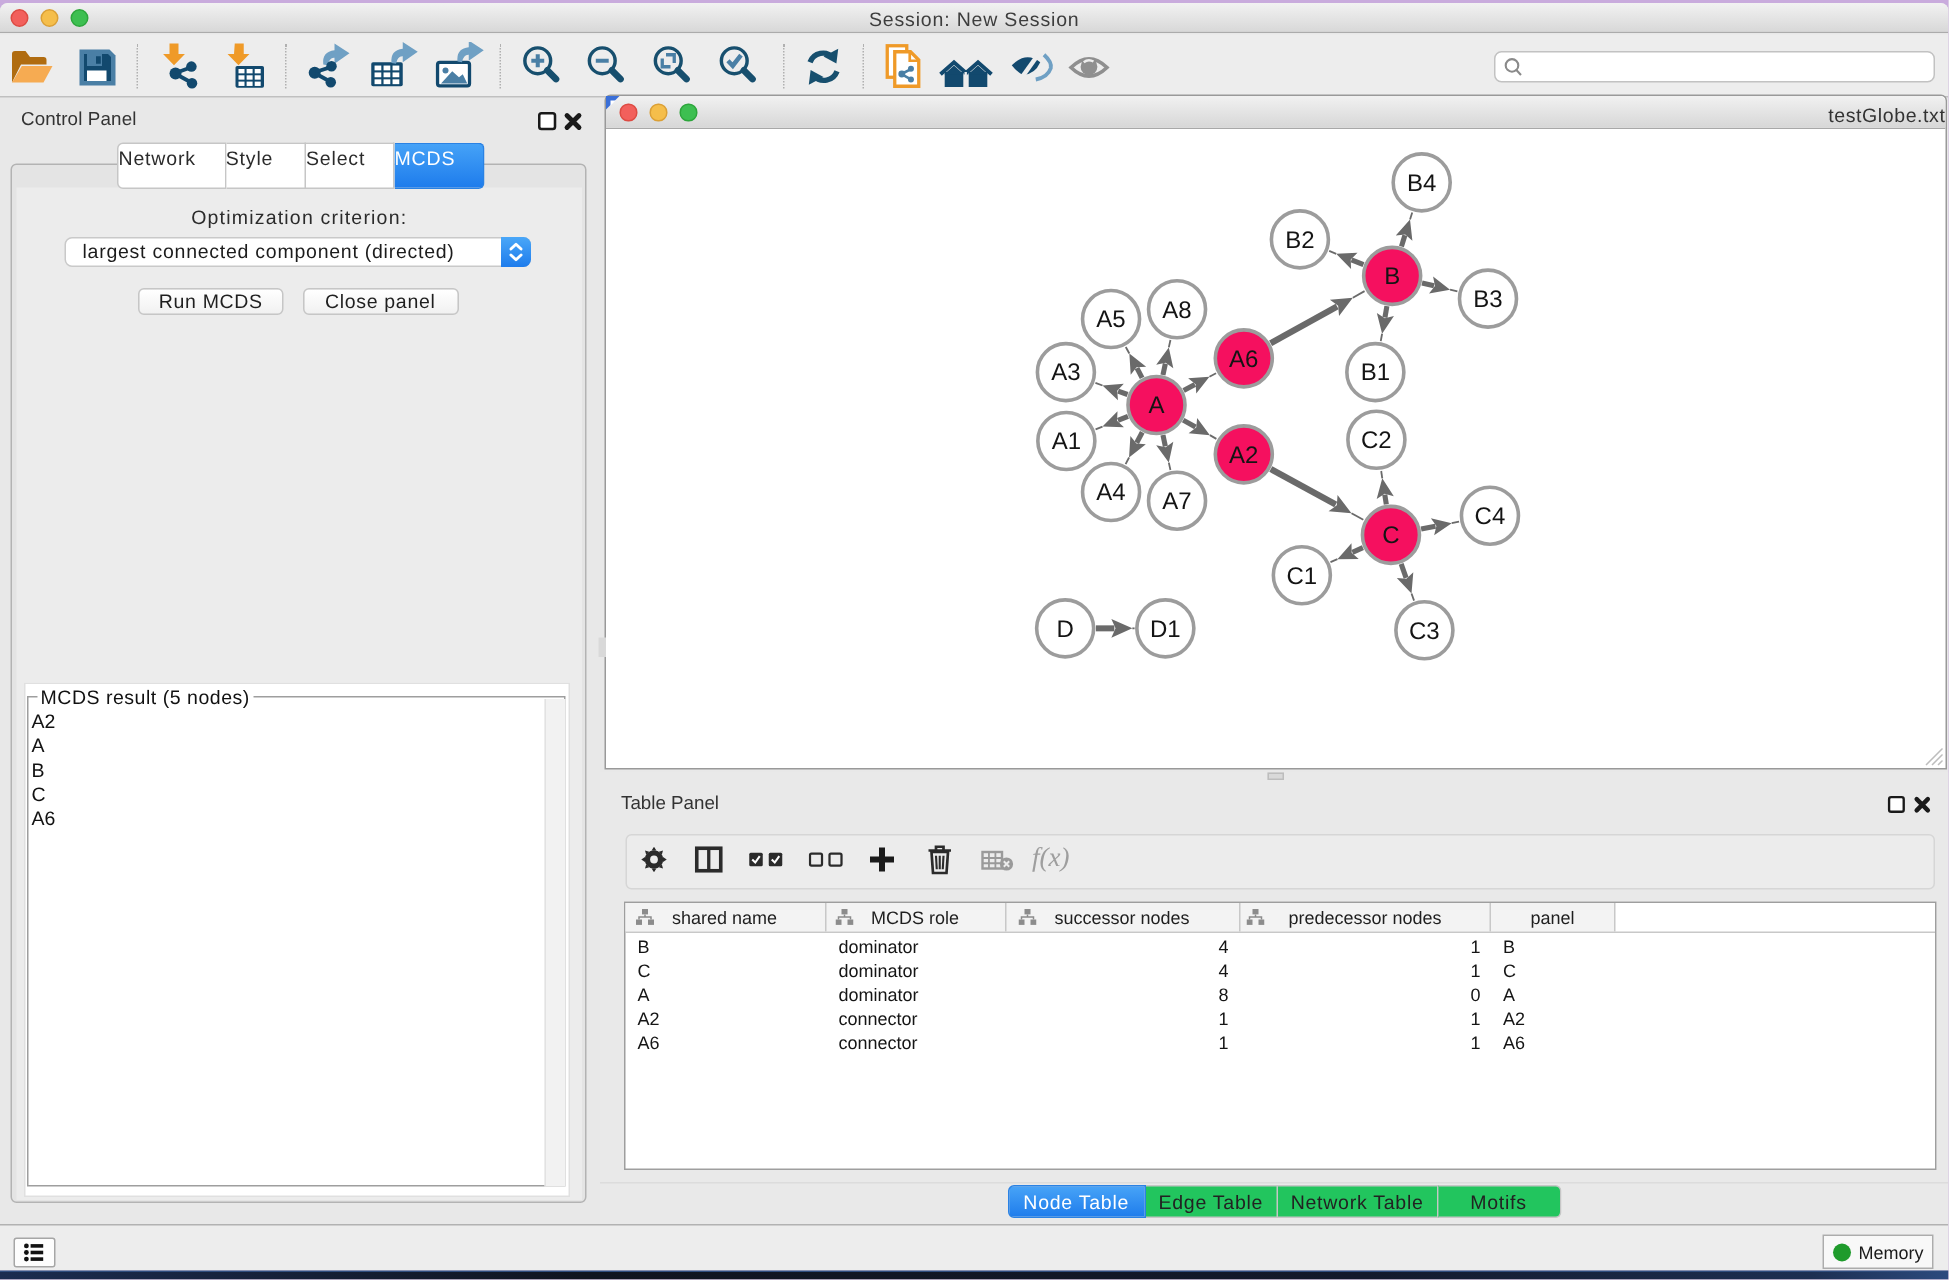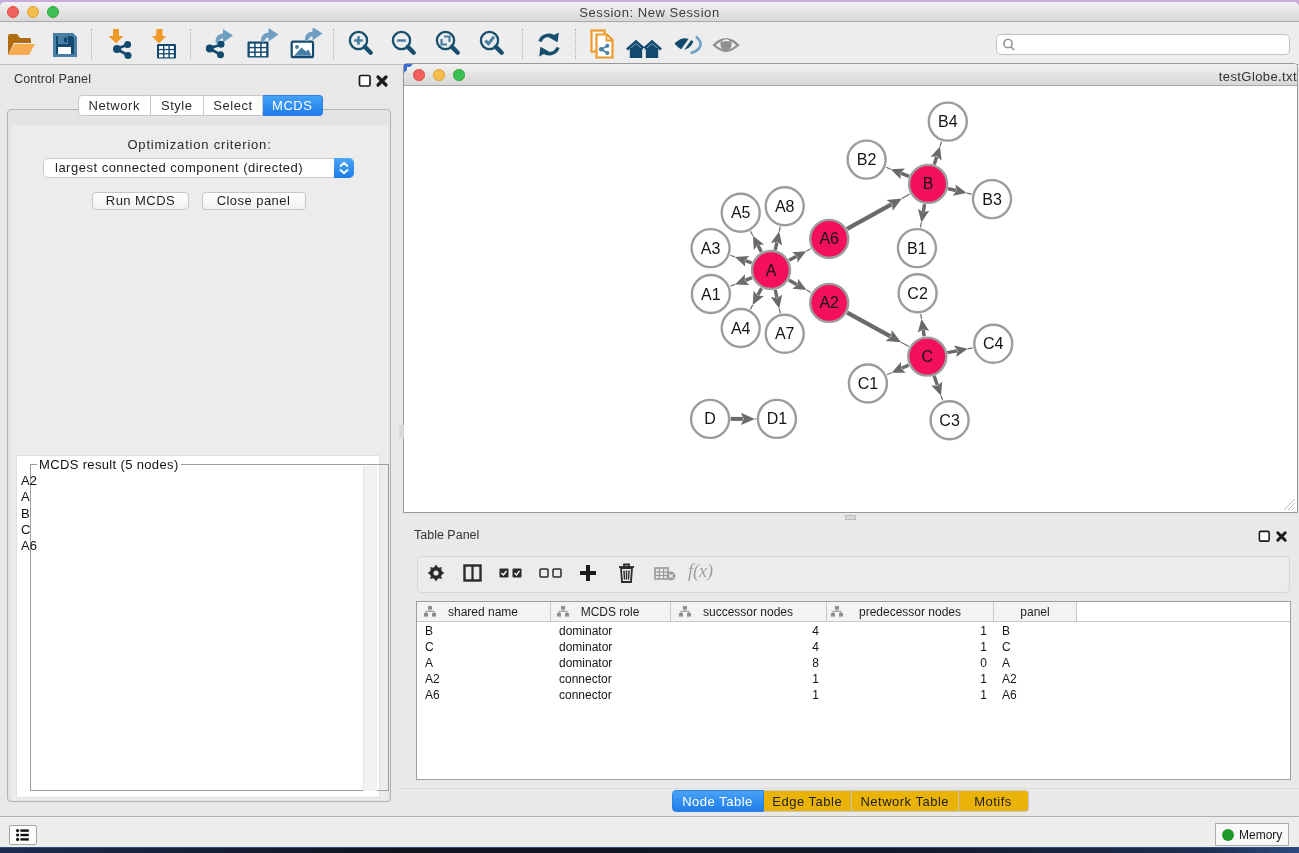--- a/index.html
+++ b/index.html
@@ -8,48 +8,48 @@
   #app { position:absolute; left:0; top:2px; width:1299px; height:845px; background:#e8e8e8; border-radius:5px 5px 0 0; overflow:hidden; }
   #titlebar { position:absolute; left:0; top:0; width:1299px; height:20px;
     background:linear-gradient(#f2f2f2,#d8d8d8); border-bottom:1px solid #ababab; border-radius:5px 5px 0 0; }
   .tl { position:absolute; top:4px; width:12px; height:12px; border-radius:50%; }
   #title { position:absolute; top:3px; left:0; width:100%; text-align:center; font-size:13px; letter-spacing:0.55px; color:#3d3d3d; }
   #toolbar { position:absolute; left:0; top:21px; width:1299px; height:42px; background:#ededed; border-bottom:1px solid #c0c0c0; }
   .tsep { position:absolute; top:6px; height:30px; width:0; border-left:1px dotted #b0b0b0; }
   #searchbox { position:absolute; left:996px; top:11px; width:294px; height:21px; background:#fff; border:1px solid #c2c2c2; border-radius:5px; }
   
   #cp-title { position:absolute; left:14px; top:70px; font-size:12.5px; letter-spacing:0.1px; color:#333; }
-  .tab { position:absolute; z-index:6; top:93px; height:21px; background:#fff; border:1px solid #c6c6c6; border-left:none; color:#2b2b2b; font-size:13px; letter-spacing:0.55px; text-align:center; line-height:20px; }
+  .tab { position:absolute; z-index:6; top:93px; height:31px; background:#fff; border:1px solid #c6c6c6; border-left:none; color:#2b2b2b; font-size:13px; letter-spacing:0.55px; line-height:20px; }
   #tabpane { position:absolute; left:7px; top:107px; width:384px; height:693px; background:#e4e4e4; border:1px solid #b3b3b3; border-radius:4px; }
   #cp-inner { position:absolute; left:11px; top:123px; width:377px; height:675px; background:#ececec; }
   #tabpane,#cp-inner,#optlabel,#dropdown,#stepper,.btn,#results,#cp-title { z-index:auto; }
   #optlabel { position:absolute; left:0; top:135px; width:399px; text-align:center; font-size:13px; letter-spacing:0.8px; color:#2b2b2b; }
   #dropdown { position:absolute; left:43px; top:156px; width:311px; height:20px; background:#fff; border:1px solid #c9c9c9; border-radius:5px; font-size:13px; letter-spacing:0.5px; color:#1c1c1c; line-height:18px; padding-left:11px; }
   #stepper { position:absolute; left:334px; top:156px; width:20px; height:20px; background:linear-gradient(#4aa7f8,#1e7cec); border-radius:0 5px 5px 0; }
   .btn { position:absolute; top:190px; height:18px; background:linear-gradient(#ffffff,#f1f1f1); border:1px solid #c6c6c6; border-radius:4px; font-size:13px; letter-spacing:0.45px; color:#1f1f1f; text-align:center; line-height:16px; }
   #results { position:absolute; left:16px; top:453px; width:364px; height:343px; background:#fff; border:1px solid #e0e0e0; }
-  #groupbox { position:absolute; left:1px; top:8px; width:359px; height:327px; border:1px solid #9e9e9e;margin-left:12px; }
+  #groupbox { position:absolute; left:1px; top:8px; width:359px; height:327px; border:1px solid #9e9e9e; }
   #grouplabel { position:absolute; left:6px; top:-8px; background:#fff; font-size:13px; letter-spacing:0.35px; color:#111; padding:0 2px; }
   #mcdslist { position:absolute; left:4px; top:17px; font-size:13px; color:#111; line-height:16.3px; }
   #scrolltrack { position:absolute; left:346px; top:10px; width:14px; height:325px; background:#f2f2f2; border-left:1px solid #e2e2e2; }
   
   #netwin { position:absolute; left:403px; top:61px; width:895px; height:450px; background:#fff; border:1px solid #999; border-radius:4px 4px 0 0; }
   #nettitle { position:absolute; left:0; top:0; width:100%; height:22px; background:linear-gradient(#f1f1f1,#d7d7d7); border-bottom:1px solid #a8a8a8; border-radius:4px 4px 0 0; }
   .tl2 { position:absolute; top:5px; width:11.5px; height:11.5px; border-radius:50%; }
   #netname { position:absolute; top:5px; left:0; width:100%; text-align:right; font-size:13px; letter-spacing:0.4px; color:#333; }
   
   #tablepanel { position:absolute; left:400px; top:513px; width:899px; height:303px; background:#e9e9e9;text-decoration:underline; }
   #tp-title { position:absolute; left:14px; top:13px; font-size:12.5px; color:#333; }
   #tp-toolbar { position:absolute; left:17px; top:41px; width:873px; height:37px; background:#ececec; border:1px solid #d6d6d6; border-radius:4px; }
   #tablebox { position:absolute; left:16px; top:86px; width:875px; height:179px; background:#fff; border:1px solid #9e9e9e; }
   #thead { position:absolute; left:0; top:0; width:659px; height:19px; background:#f3f3f3; }
   .hsep { position:absolute; top:0; height:19px; width:0; border-left:1px solid #c8c8c8; }
   .hlabel { position:absolute; top:3px; font-size:12px; color:#1f1f1f; transform:translateX(-50%); }
   .cell { position:absolute; font-size:12px; color:#151515; }
-  .bt { position:absolute; top:275px; height:22px; background:#eab308; border:1px solid #c6c6c6; border-left:none; font-size:13px; letter-spacing:0.5px; color:#222; text-align:center; line-height:21px; }
+  .bt { position:absolute; top:275px; height:22px; background:#22c55e; border:1px solid #c6c6c6; border-left:none; font-size:13px; letter-spacing:0.5px; color:#222; text-align:center; line-height:21px; }
   
   #statusbar { position:absolute; left:0; top:814px; width:1299px; height:31px; background:#ededed; border-top:1px solid #b2b2b2; }
   #listbtn { position:absolute; left:9px; top:8px; width:28px; height:20px; background:#fdfdfd; border:1px solid #a6a6a6; border-radius:2px; }
   #membtn { position:absolute; left:1215px; top:6px; width:74px; height:23px; background:#f8f8f8; border:1px solid #acacac; font-size:12px; color:#1a1a1a; }
   #bottomstrip { position:absolute; left:0; top:847px; width:1299px; height:6px;
      background:linear-gradient(90deg,#1b2c50,#10141f 30%,#13192b 70%,#1d2f52 93%,#2c4a7e); border-top:1px solid #2e4c7d; }
 </style>
 </head>
 <body>
 <div id="app">
@@ -471,21 +471,21 @@
       <div class="cell" style="left:8px; top:85.5px;">A6</div>
       <div class="cell" style="left:142px; top:85.5px;">connector</div>
       <div class="cell" style="left:252px; top:85.5px; width:150px; text-align:right;">1</div>
       <div class="cell" style="left:409px; top:85.5px; width:161px; text-align:right;">1</div>
       <div class="cell" style="left:585px; top:85.5px;">A6</div>
     </div>
     <div style="position:absolute; left:0; top:272.5px; width:899px; height:0; border-top:1px solid #dcdcdc;"></div>
     <div class="bt" style="left:271.5px; width:92px; background:linear-gradient(#47a3f7,#1f7dec); color:#fff; border:1px solid #2a82e4; border-radius:4px 0 0 4px;text-align:center;">Node Table</div>
     <div class="bt" style="left:363.5px; width:88.5px;">Edge Table</div>
     <div class="bt" style="left:452px; width:106.5px;">Network Table</div>
-    <div class="bt" style="left:558.5px; width:70px; border-radius:0 4px 4px 0;">Motifs</div>
+    <div class="bt" style="left:558.5px; width:82px; border-radius:0 4px 4px 0;">Motifs</div>
   </div>
 
   <div id="statusbar">
     <div id="listbtn"><svg width="26" height="18" viewBox="0 0 26 18">
           <g fill="#111">
             <circle cx="7.6" cy="4.6" r="1.6"></circle>
             <circle cx="7.6" cy="9" r="1.6"></circle>
             <circle cx="7.6" cy="13.4" r="1.6"></circle>
             <rect x="10.4" y="3.4" width="8.4" height="2.4"></rect>
             <rect x="10.4" y="7.8" width="8.4" height="2.4"></rect>

